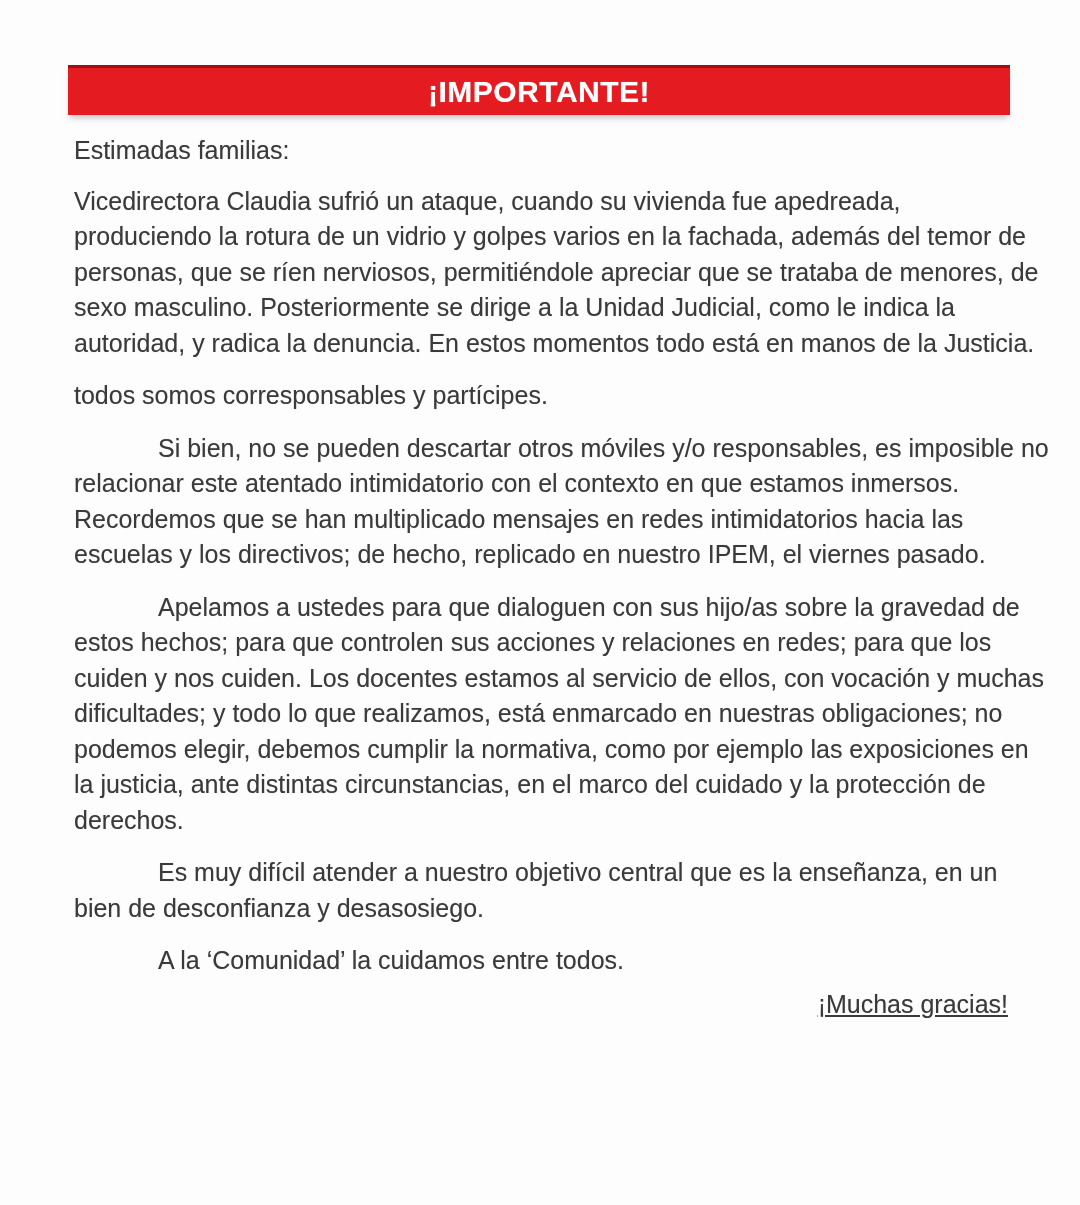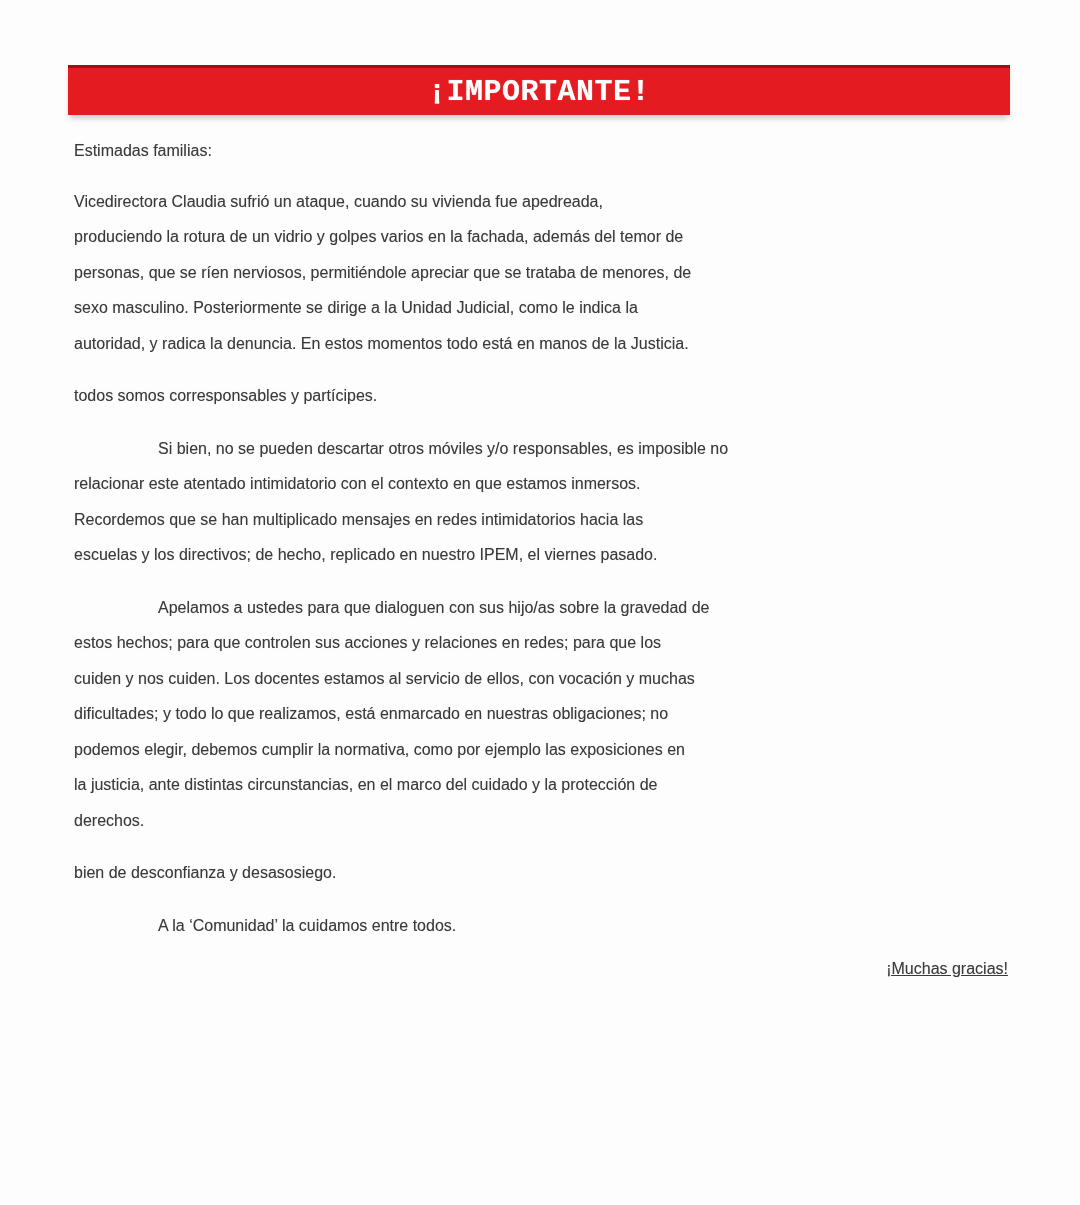--- a/index.html
+++ b/index.html
@@ -28,29 +28,28 @@
     align-items: center;
     justify-content: center;
     box-sizing: content-box;
   }
   .banner-title {
     color: #ffffff;
     font-size: 30px;
     font-weight: bold;
     letter-spacing: 0.5px;
     text-shadow: 0 0 1px rgba(255,255,255,0.6);
-    font-family: Liberation Mono, monospace;
   }
   .content {
     position: absolute;
     left: 74px;
     top: 115px;
     width: 960px;
     color: #3a3a3a;
-    font-size: 16px;
+    font-size: 25px;
     text-shadow: 0 0 0.8px rgba(58,58,58,0.35);
   }
   .greeting {
     margin-top: 18px;
     margin-bottom: 15px;
     line-height: 35.5px;
     white-space: pre;
   }
   .para {
     margin: 0 0 17px 0;
@@ -103,20 +102,21 @@
         <div class="para">
           <div class="line indent">Apelamos a ustedes para que dialoguen con sus hijo/as sobre la gravedad de</div>
           <div class="line">estos hechos; para que controlen sus acciones y relaciones en redes; para que los</div>
           <div class="line">cuiden y nos cuiden. Los docentes estamos al servicio de ellos, con vocación y muchas</div>
           <div class="line">dificultades; y todo lo que realizamos, está enmarcado en nuestras obligaciones; no</div>
           <div class="line">podemos elegir, debemos cumplir la normativa, como por ejemplo las exposiciones en</div>
           <div class="line">la justicia, ante distintas circunstancias, en el marco del cuidado y la protección de</div>
           <div class="line">derechos.</div>
         </div>
         <div class="para">
+          <div class="line indent">Es muy difícil atender a nuestro objetivo central que es la enseñanza, en un</div>
           <div class="line">bien de desconfianza y desasosiego.</div>
         </div>
         <div class="para">
           <div class="line indent">A la ‘Comunidad’ la cuidamos entre todos.</div>
         </div>
       </div>
 
     <div class="closing">¡Muchas gracias!</div>
   </div>
 

